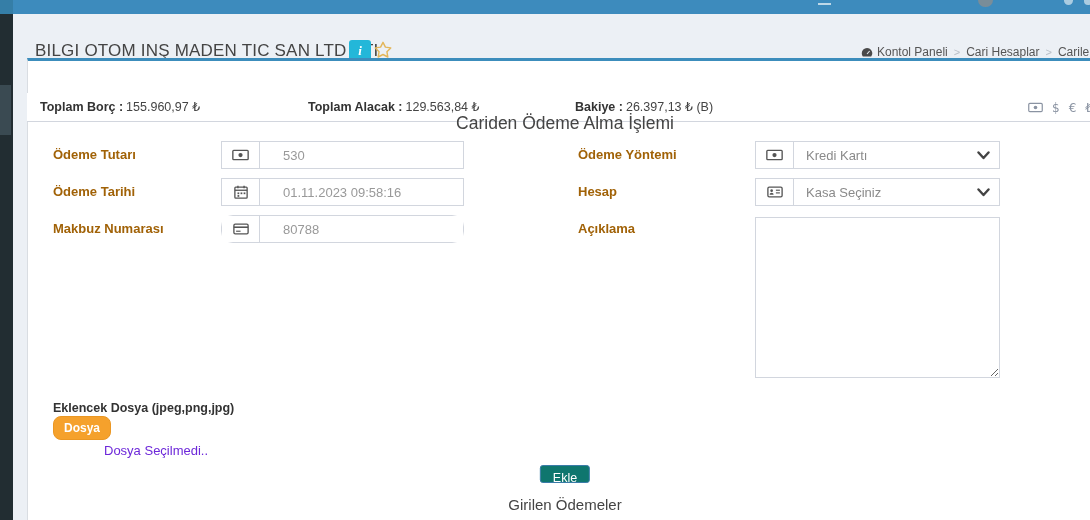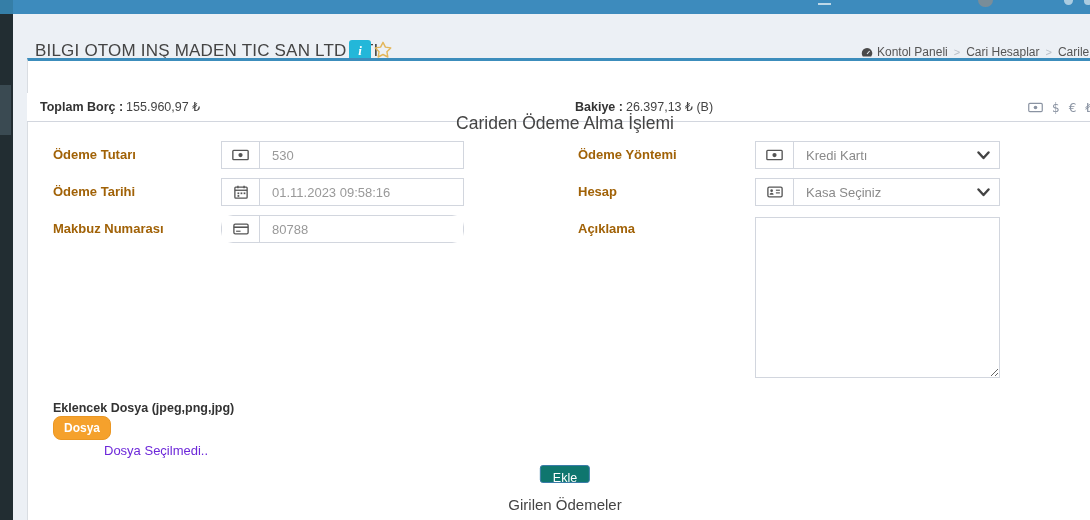--- a/index.html
+++ b/index.html
@@ -50,21 +50,21 @@
   .currency-tools .cur { cursor:pointer; font-family:"DejaVu Sans",sans-serif; }
 
   
   .page-title { position:absolute; left:565px; top:113px; transform:translateX(-50%); font-size:17.5px; color:#444; white-space:nowrap; }
 
   .field-label { position:absolute; font-size:13px; font-weight:bold; color:#a16207; white-space:nowrap; }
   .lab-col1 { left:53px; } .lab-col2 { left:578px; }
   .row1 { top:147px; } .row2 { top:184px; } .row3 { top:221px; }
 
   .input-group { position:absolute; height:28px; display:flex; border:1px solid #d2d6de; background:#fff; }
-  .ig-col1 { left:221px; width:243px; } .ig-col2 { left:755px; width:245px; }
+  .ig-col1 { left:221px; width:243px;gap:11px; } .ig-col2 { left:755px; width:245px; }
   .igr1 { top:141px; } .igr2 { top:178px; } .igr3 { top:215px;border-radius:12px; }
   .ig-addon { width:38px; border-right:1px solid #d2d6de; display:flex; align-items:center; justify-content:center; background:#fff; flex:none; }
   .ig-input { flex:1; border:0; outline:0; font-family:"Liberation Sans","DejaVu Sans",sans-serif; font-size:13px; color:#999; padding:0 12px; min-width:0; background:#fff; }
   .ig-select { flex:1; display:flex; align-items:center; font-size:13px; color:#8a8a8a; padding:0 12px; cursor:pointer; position:relative; }
   .ig-select .chev { position:absolute; right:9px; top:9px; }
 
   .desc-textarea {
     position:absolute; left:755px; top:217px; width:245px; height:161px;
     border:1px solid #d2d6de; resize:both; outline:0; background:#fff;
     font-family:"Liberation Sans","DejaVu Sans",sans-serif; font-size:13px; color:#555; padding:6px 10px;
@@ -121,20 +121,23 @@
         </svg>
       </span><span class="crumb">Kontol Paneli</span><span class="sep">&gt;</span><span class="crumb">Cari Hesaplar</span><span class="sep">&gt;</span><span class="crumb">Cariler</span>
     </div>
   </div>
 
   <div class="main-panel"></div>
 
   <div class="summary-row">
     <div class="summary-item si-0">
       <b>Toplam Borç :</b><span>155.960,97 ₺</span>
+    </div>
+    <div class="summary-item si-1">
+      <b>Toplam Alacak :</b><span>129.563,84 ₺</span>
     </div>
     <div class="summary-item si-2">
       <b>Bakiye :</b><span>26.397,13 ₺ (B)</span>
     </div>
     <div class="currency-tools">
       <span>
         <svg width="15" height="11" viewBox="0 0 20 14">
           <rect x="1" y="1.5" width="18" height="11" rx="1.5" fill="none" stroke="#8a93a2" stroke-width="1.6"></rect>
           <circle cx="10" cy="7" r="2.4" fill="#8a93a2"></circle>
         </svg>

